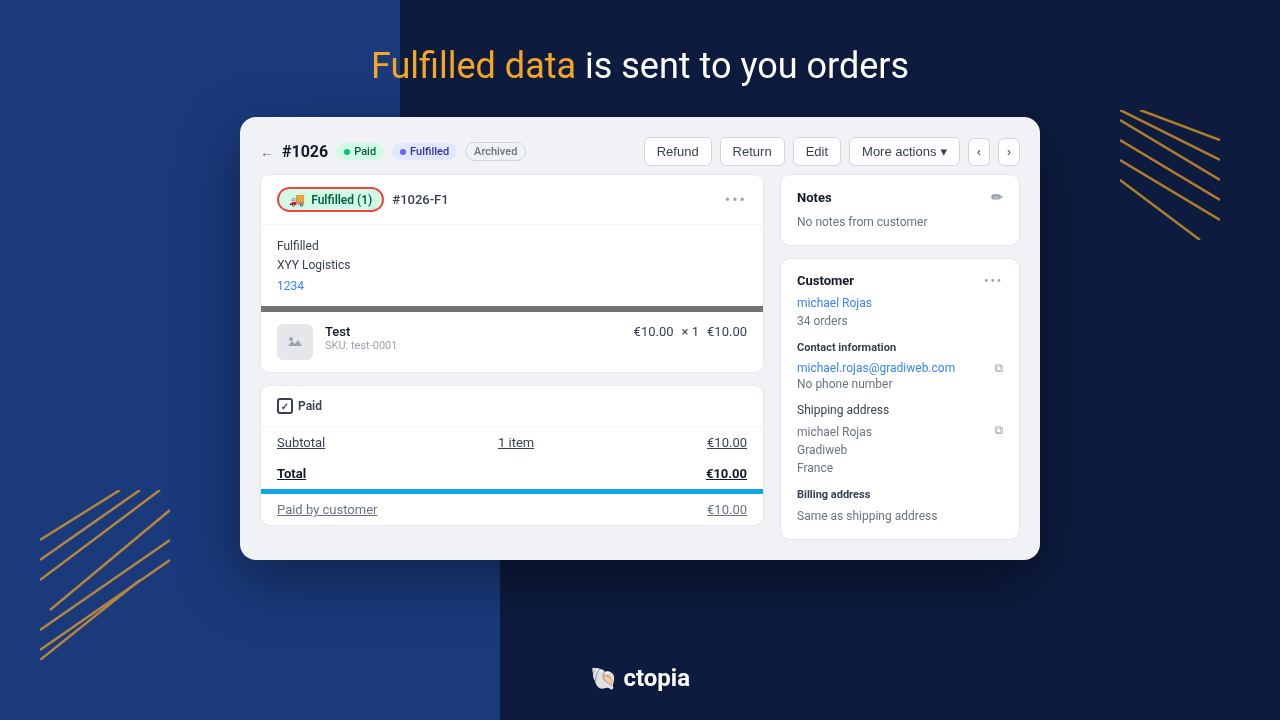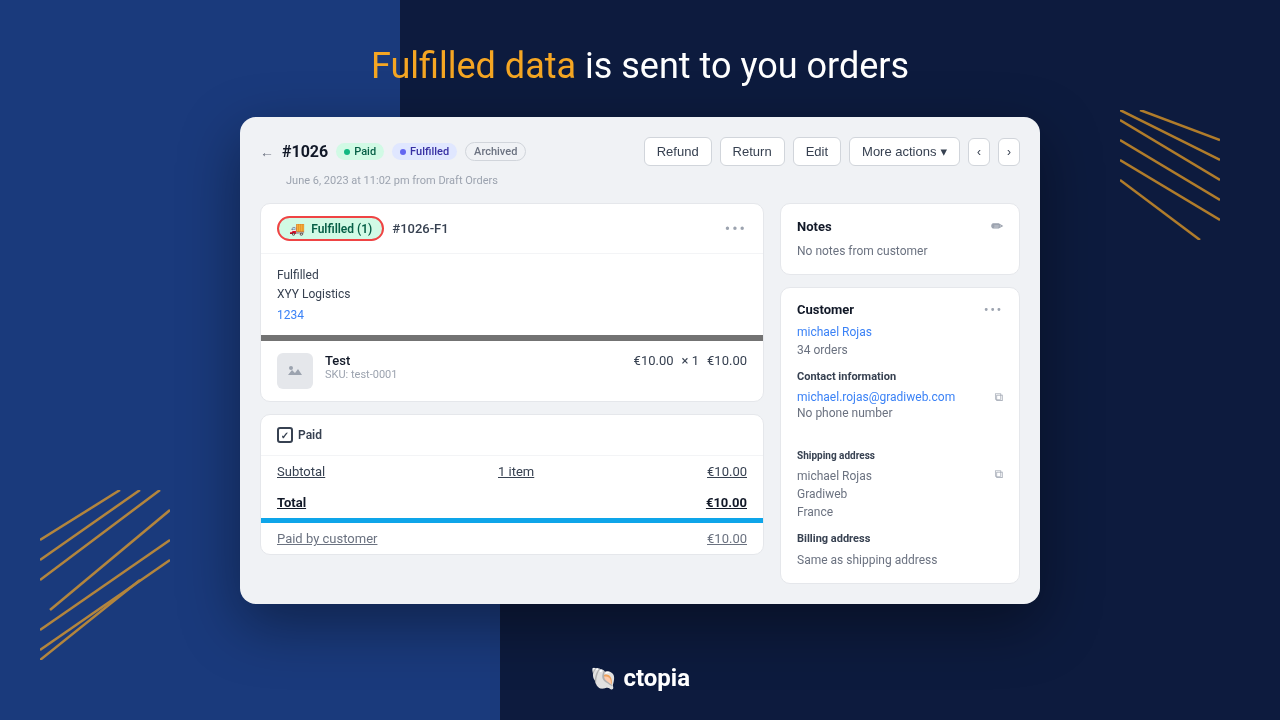--- a/index.html
+++ b/index.html
@@ -500,21 +500,20 @@
       <button class="btn">Edit</button>
       <button class="btn btn-more-actions">
         <span>More actions</span>
         <span>▾</span>
       </button>
       <button class="nav-btn">‹</button>
       <button class="nav-btn">›</button>
     </div>
   </div>
 
-  <div class="order-subtitle">June 6, 2023 at 11:02 pm from Draft Orders</div>
 
   <div class="two-col">
 
     <div>
 
       <div class="section-card">
         <div class="section-header">
           <div class="section-header-left">
             <span class="fulfilled-badge">
               <span class="truck-icon">🚚</span>
@@ -592,21 +591,21 @@
         <a class="customer-link" href="#">michael Rojas</a>
         <p>34 orders</p>
 
         <p style="font-size:11px; font-weight:700; color:#374151; margin-top:10px; margin-bottom:4px;">Contact information</p>
         <div class="contact-row">
           <a class="contact-email" href="#">michael.rojas@gradiweb.com</a>
           <span class="copy-icon">⧉</span>
         </div>
         <p>No phone number</p>
 
-        <p style="font-size:10px; font-weight:700; color:#374151; margin-top:26px; margin-bottom:4px;">Shipping address</p>
+        <p style="font-size:12px; font-weight:400; color:#374151; margin-top:8px; margin-bottom:4px;">Shipping address</p>
         <div class="shipping-name-row">
           <div>
             <p>michael Rojas</p>
             <p>Gradiweb</p>
             <p>France</p>
           </div>
           <span class="copy-icon">⧉</span>
         </div>
 
         <p style="font-size:11px; font-weight:700; color:#374151; margin-top:10px; margin-bottom:4px;">Billing address</p>

